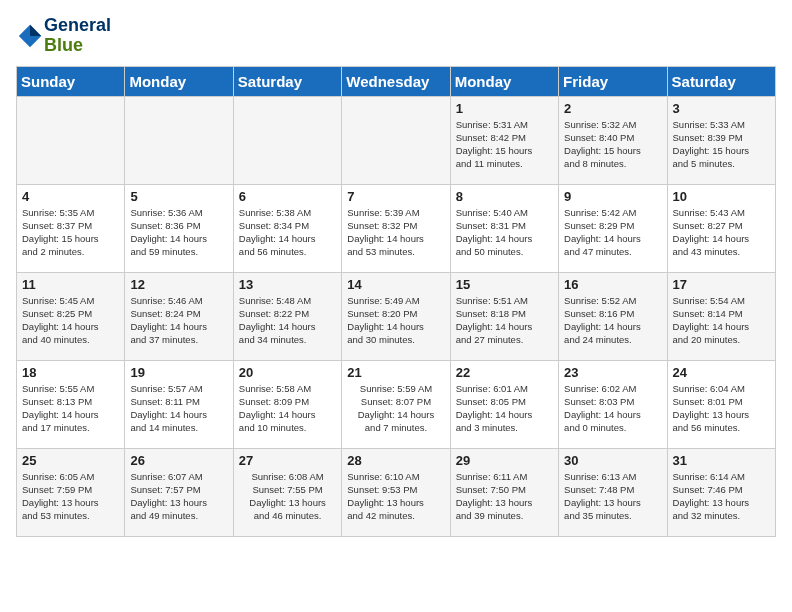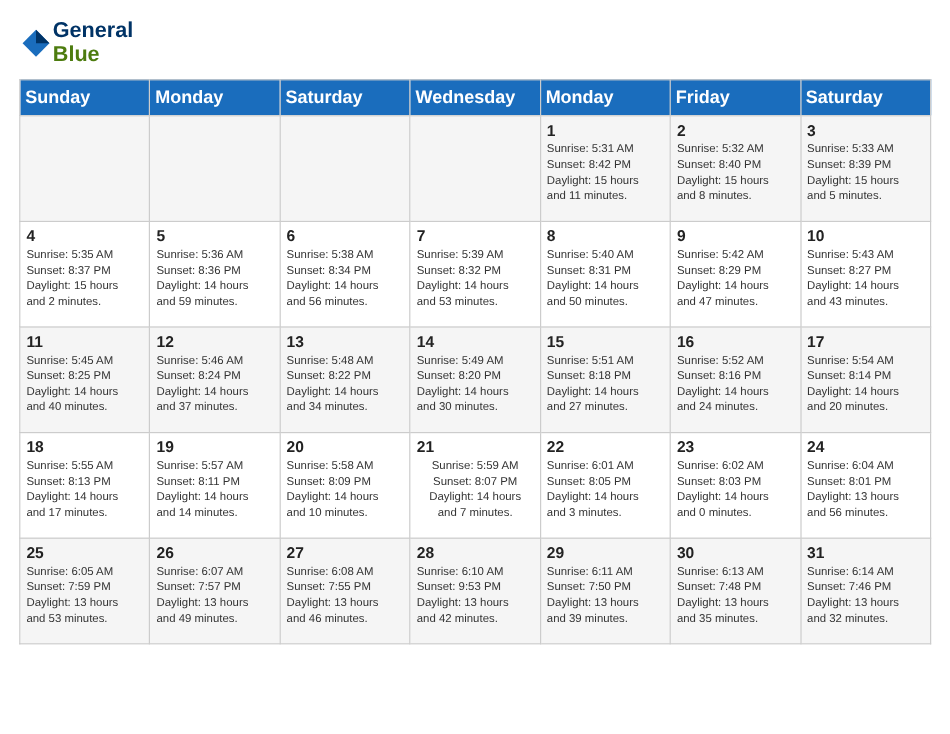--- a/index.html
+++ b/index.html
@@ -313,21 +313,21 @@
         </td>
         <td>
           <span class="day-number">26</span>
           <div class="day-info" style="white-space: pre-line;">Sunrise: 6:07 AM
 Sunset: 7:57 PM
 Daylight: 13 hours
 and 49 minutes.</div>
         </td>
         <td>
           <span class="day-number">27</span>
-          <div class="day-info" style="white-space: pre-line;">Sunrise: 6:08 AM
+          <div class="day-info" style="white-space: pre-line; text-align: center;">Sunrise: 6:08 AM
 Sunset: 7:55 PM
 Daylight: 13 hours
 and 46 minutes.</div>
         </td>
         <td>
           <span class="day-number">28</span>
           <div class="day-info" style="white-space: pre-line;">Sunrise: 6:10 AM
 Sunset: 9:53 PM
 Daylight: 13 hours
 and 42 minutes.</div>

